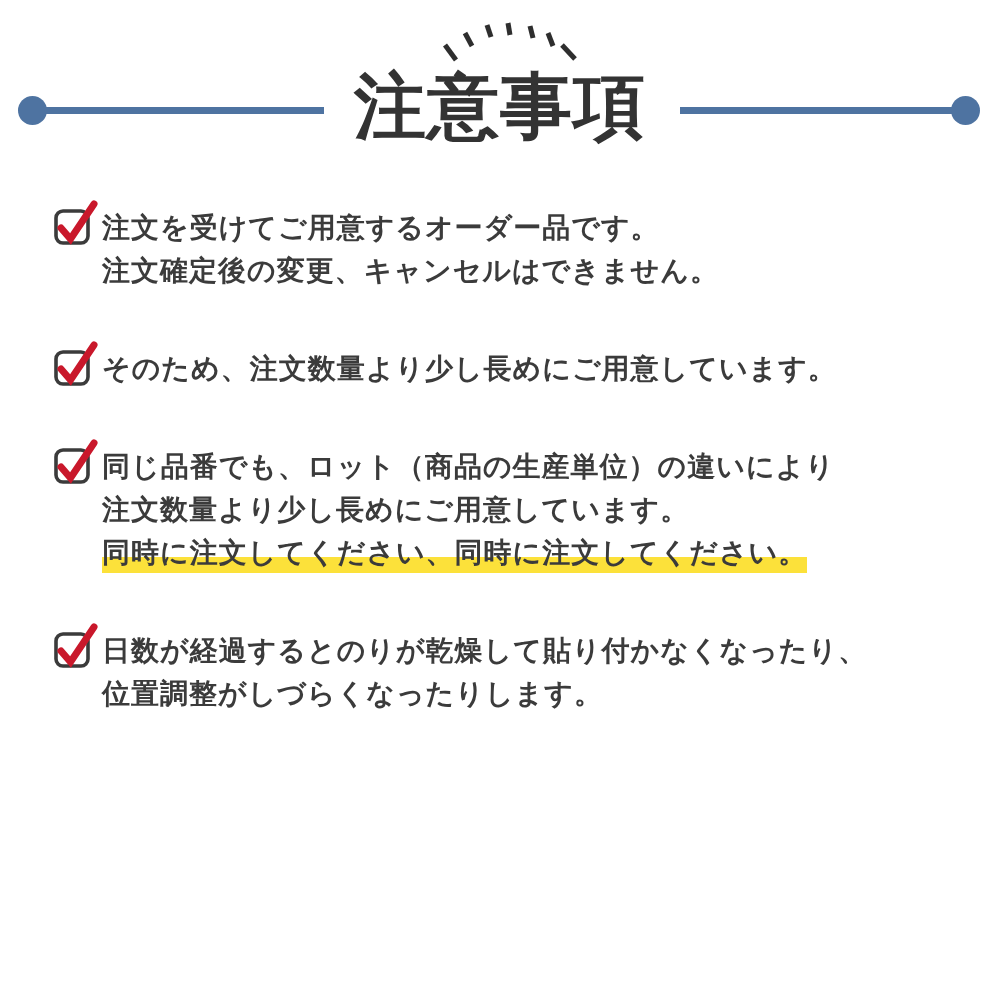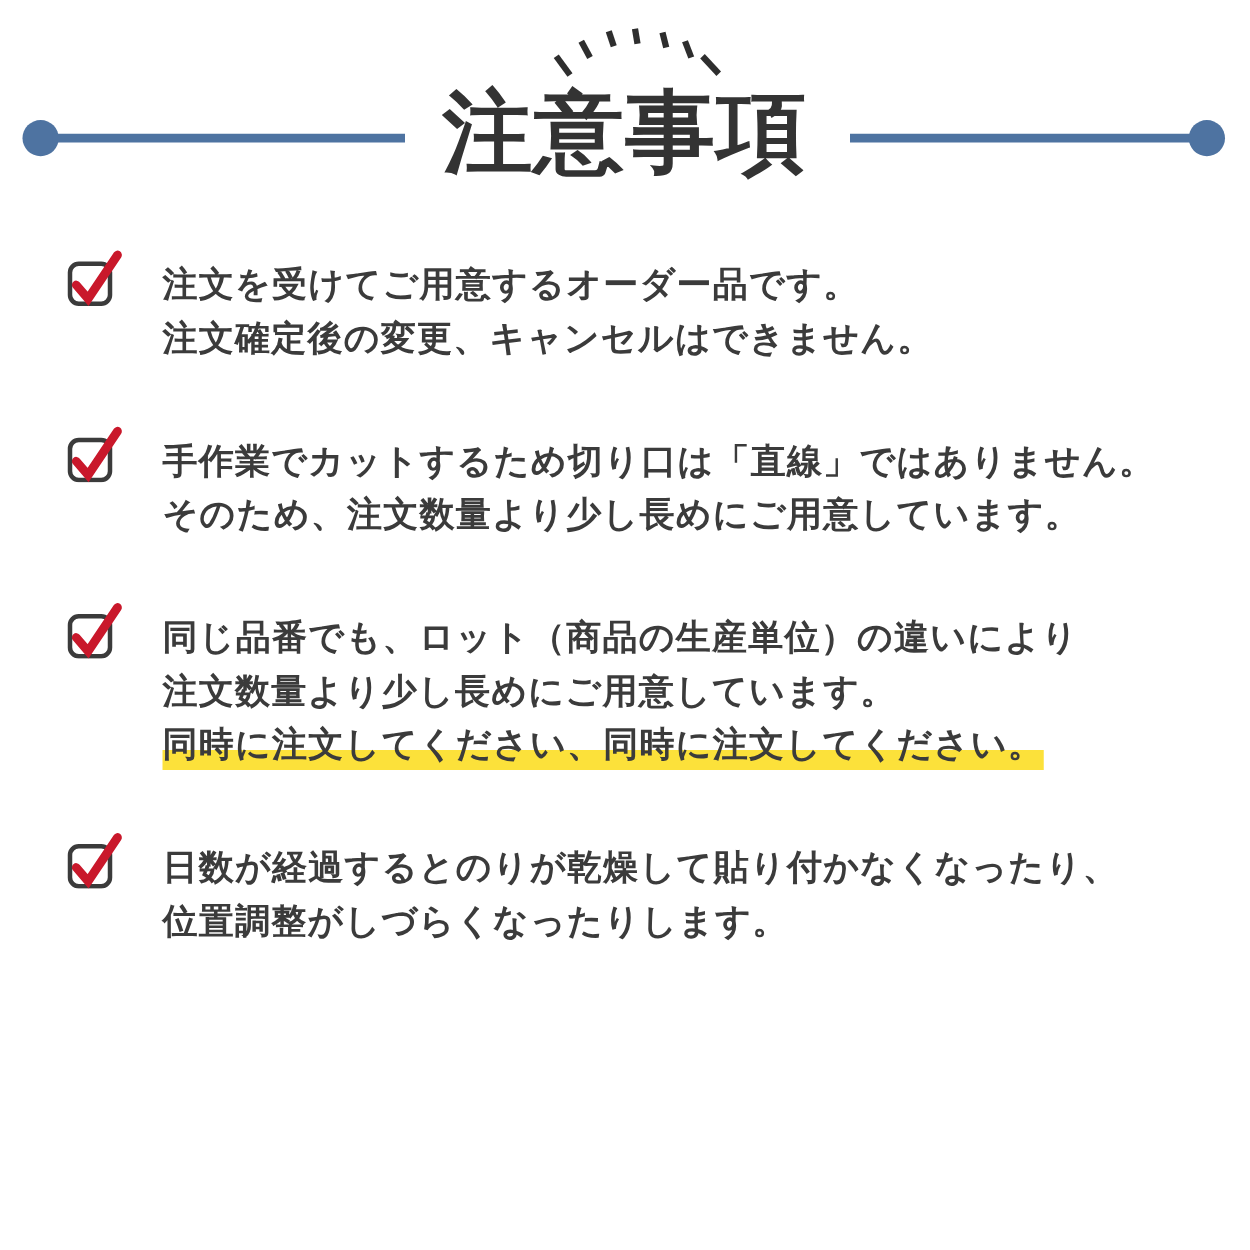--- a/index.html
+++ b/index.html
@@ -57,21 +57,21 @@
   }
   .deco.left .rule  { margin-left: -5px; }
   .deco.right .rule { margin-right: -5px; }
 
   
   .notice-list { padding: 36px 0 0 53px; }
 
   .notice-item {
     display: flex;
     align-items: flex-start;
-    gap: 31px;
+    gap: 3px;
     margin-bottom: 55px;
   }
 
   .checkbox-icon {
     flex: none;
     width: 46px; height: 46px;
     margin-top: -7px;
   }
 
   .item-lines {
@@ -132,21 +132,20 @@
       </div>
     </div>
 
 
     <div class="notice-item">
       <svg class="checkbox-icon" viewBox="0 0 46 46" aria-hidden="true">
         <rect x="3" y="12" width="32" height="32" rx="7" fill="none" stroke="#3b3b3b" stroke-width="3.6"></rect>
         <path d="M8 29 L17.5 40 L41 5" fill="none" stroke="#c9182b" stroke-width="7" stroke-linecap="round" stroke-linejoin="miter"></path>
       </svg>
       <div class="item-lines">
-        <div class="line">手作業でカットするため切り口は「直線」ではありません。</div>
         <div class="line">そのため、注文数量より少し長めにご用意しています。</div>
       </div>
     </div>
 
     <div class="notice-item">
       <svg class="checkbox-icon" viewBox="0 0 46 46" aria-hidden="true">
         <rect x="3" y="12" width="32" height="32" rx="7" fill="none" stroke="#3b3b3b" stroke-width="3.6"></rect>
         <path d="M8 29 L17.5 40 L41 5" fill="none" stroke="#c9182b" stroke-width="7" stroke-linecap="round" stroke-linejoin="miter"></path>
       </svg>
       <div class="item-lines">

